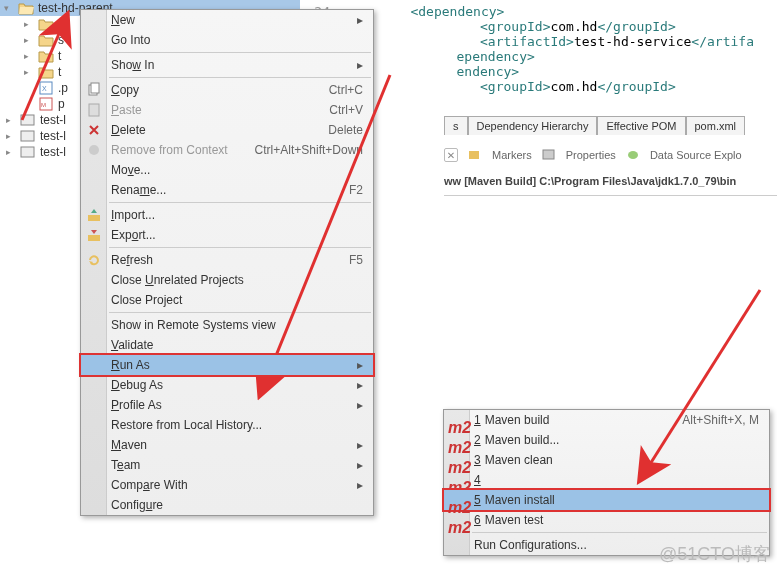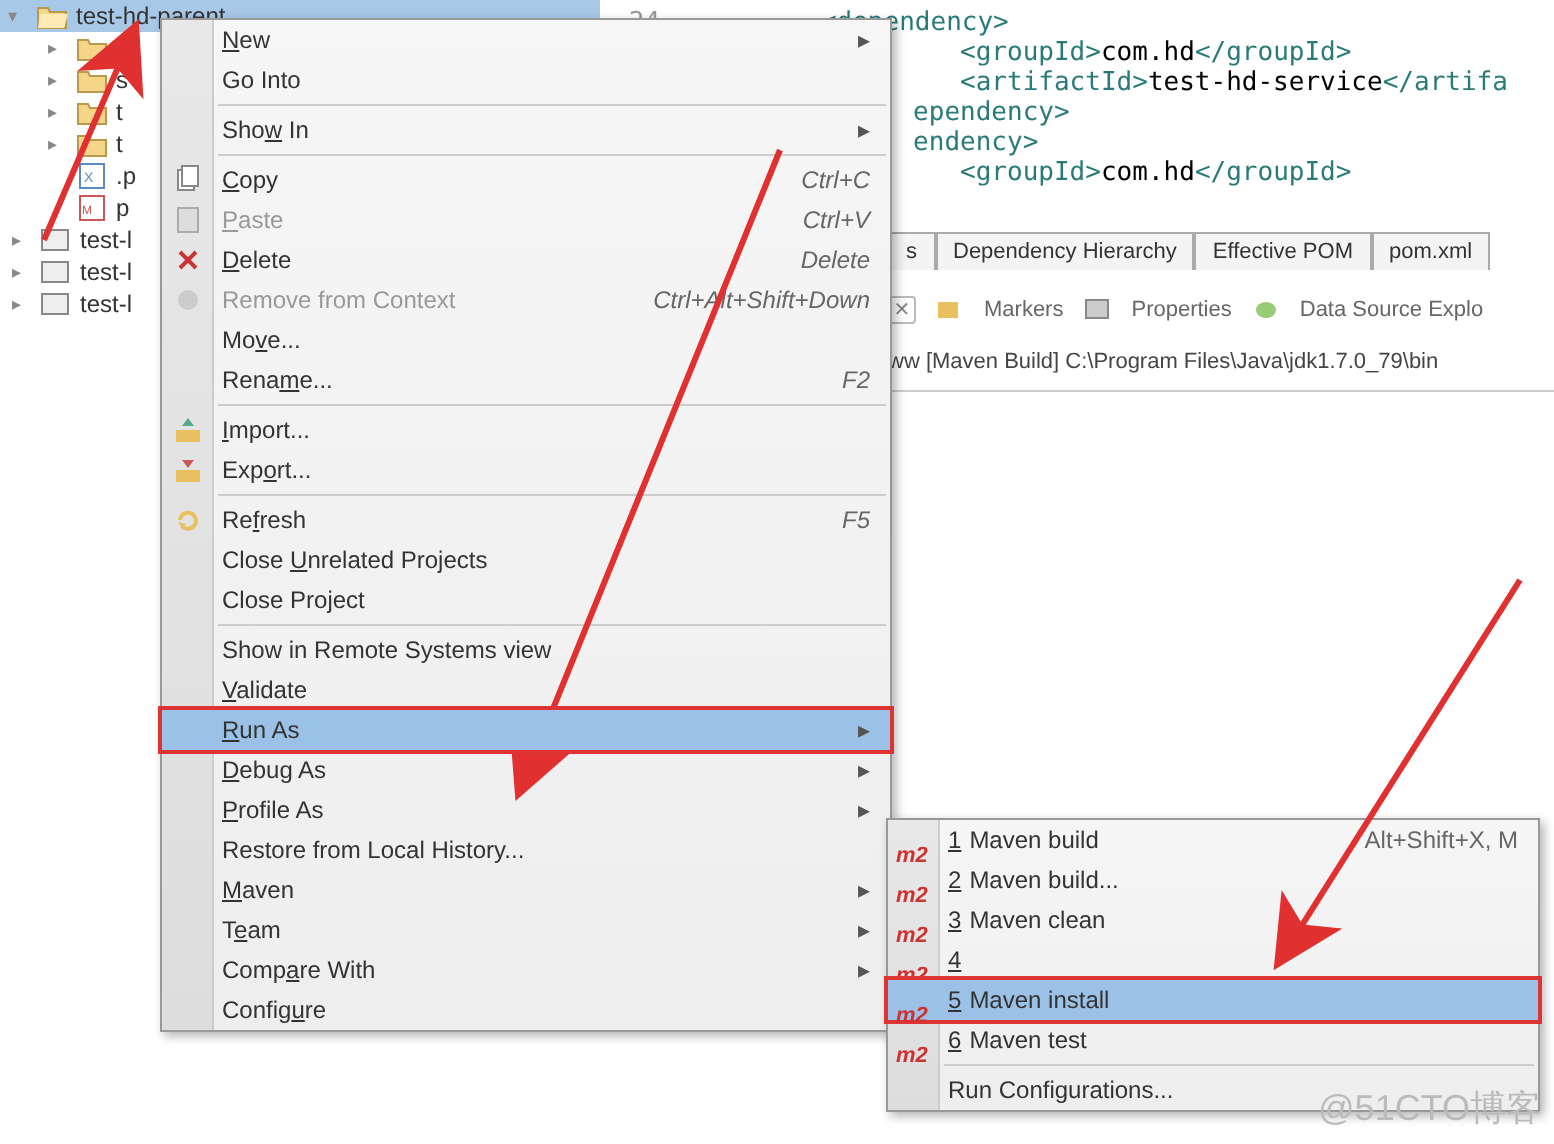--- a/index.html
+++ b/index.html
@@ -5,46 +5,46 @@
 * { box-sizing: border-box; margin: 0; padding: 0; }
 body { font-family: "Segoe UI", Tahoma, sans-serif; font-size: 12px; color: #333; background: #fff; width: 777px; height: 572px; overflow: hidden; position: relative; }
 .project-tree { position: absolute; left: 0; top: 0; width: 300px; }
 .tree-item { display: flex; align-items: center; padding: 1px 4px; gap: 4px; }
 .tree-item.selected { background: #a8c8e8; }
 .tree-item.child { padding-left: 24px; }
 .tree-item.gc { padding-left: 6px; }
 .expand { width: 10px; color: #888; font-size: 9px; }
 .folder-icon { width: 16px; height: 14px; display: inline-block; }
 .folder-icon svg { width: 16px; height: 14px; }
-.context-menu { position: absolute; left: 80px; top: 9px; width: 366px; background: linear-gradient(#f6f6f6, #eee); border: 1px solid #999; box-shadow: 2px 2px 5px rgba(0,0,0,0.3); }
+.context-menu { position: absolute; left: 80px; top: 9px; width: 294px; background: linear-gradient(#f6f6f6, #eee); border: 1px solid #999; box-shadow: 2px 2px 5px rgba(0,0,0,0.3); }
 .icon-col { position: absolute; left: 0; top: 0; bottom: 0; width: 26px; background: linear-gradient(#e8e8e8, #ddd); border-right: 1px solid #ccc; }
 .menu-item { display: flex; align-items: center; padding: 3px 10px 3px 30px; position: relative; }
 .menu-item.hl { background: #9bc2e6; border: 2px solid #d33; margin: -2px; z-index: 2; }
 .menu-item .label { flex: 1; }
-.menu-item .shortcut { color: #666; font-style: italic; }
+.menu-item .shortcut { color: #666; }
 .menu-item .arrow { color: #555; margin-left: 8px; }
 .menu-sep { height: 1px; background: #ccc; margin: 2px 2px 2px 28px; }
 .menu-icon { position: absolute; left: 5px; width: 16px; height: 16px; }
 .submenu { position: absolute; left: 443px; top: 409px; width: 327px; background: linear-gradient(#f6f6f6, #eee); border: 1px solid #999; box-shadow: 2px 2px 5px rgba(0,0,0,0.3); }
 .submenu .icon-col { width: 26px; }
 .sub-item { display: flex; align-items: center; padding: 3px 10px 3px 30px; position: relative; }
 .sub-item.hl { background: #9bc2e6; border: 2px solid #d33; margin: -2px; z-index: 2; }
-.m2 { position: absolute; left: 4px; color: #c33; font-size: 11px; font-weight: bold; font-style: italic; margin-top: 15px; }
+.m2 { position: absolute; left: 4px; color: #c33; font-size: 16px; font-weight: bold; font-style: italic; margin-top: 15px; }
 .sub-item .num { text-decoration: underline; margin-right: 4px; }
 .sub-item .shortcut { margin-left: auto; color: #666; }
 .code-area { position: absolute; left: 300px; top: 0; right: 0; height: 100px; font-family: Consolas, monospace; font-size: 13px; padding: 4px 0; }
 .code-line { white-space: pre; }
 .ln { color: #999; display: inline-block; width: 40px; text-align: right; padding-right: 10px; }
 .tag { color: #2a7a7a; }
 .text { color: #000; }
 .tabs-row { position: absolute; left: 444px; top: 116px; display: flex; gap: 0; }
 .tabs-row .tab { border: 1px solid #aaa; border-bottom: none; padding: 3px 8px; background: #f4f4f4; font-size: 11px; }
 .views-row { position: absolute; left: 444px; top: 148px; display: flex; gap: 10px; align-items: center; color: #666; font-size: 11px; }
 .views-row .x { color: #888; border: 1px solid #bbb; border-radius: 2px; width: 14px; height: 14px; display: flex; align-items: center; justify-content: center; font-size: 10px; }
-.console-line { position: absolute; left: 444px; top: 175px; font-size: 11px; color: #444; }
+.console-line { position: absolute; left: 444px; top: 175px; font-size: 11px; color: #444; font-weight: bold; }
 .editor-blank { position: absolute; left: 444px; top: 195px; right: 0; height: 200px; background: #fff; border-top: 1px solid #ccc; }
 .watermark { position: absolute; right: 6px; bottom: 6px; color: #bbb; font-size: 18px; }
 .arrow-svg { position: absolute; pointer-events: none; }
 .u { text-decoration: underline; }
 .view-icon { display: inline-block; width: 14px; height: 12px; }
 </style>
 </head>
 <body>
 
 <div class="project-tree">

